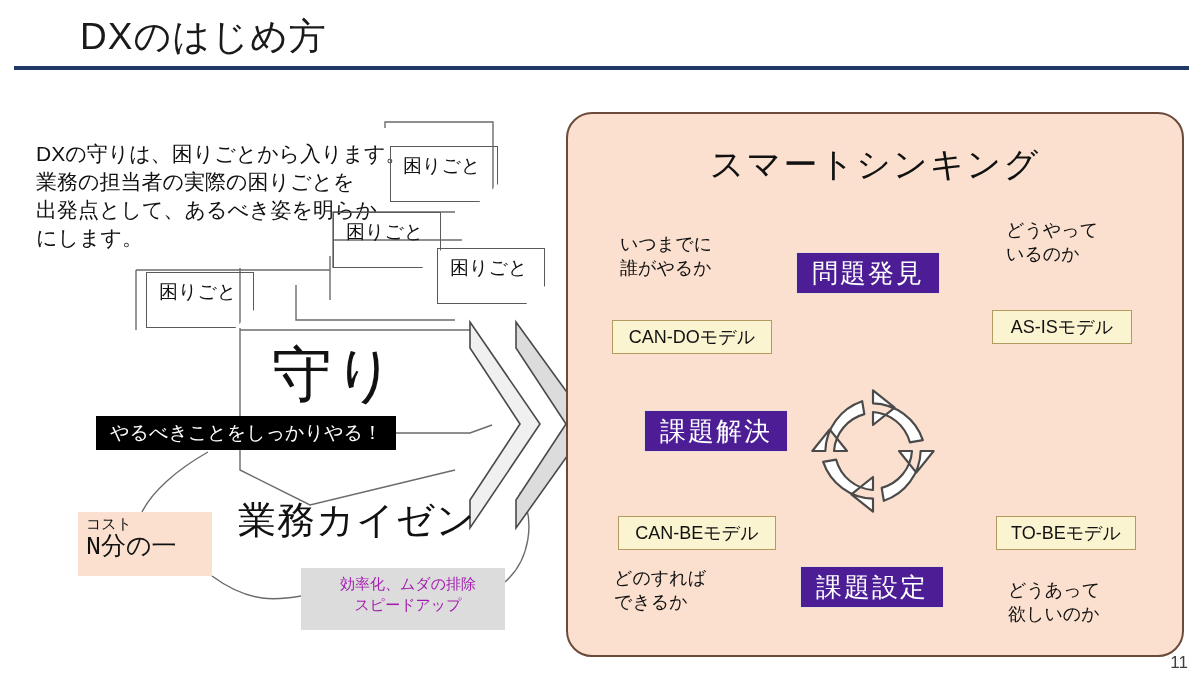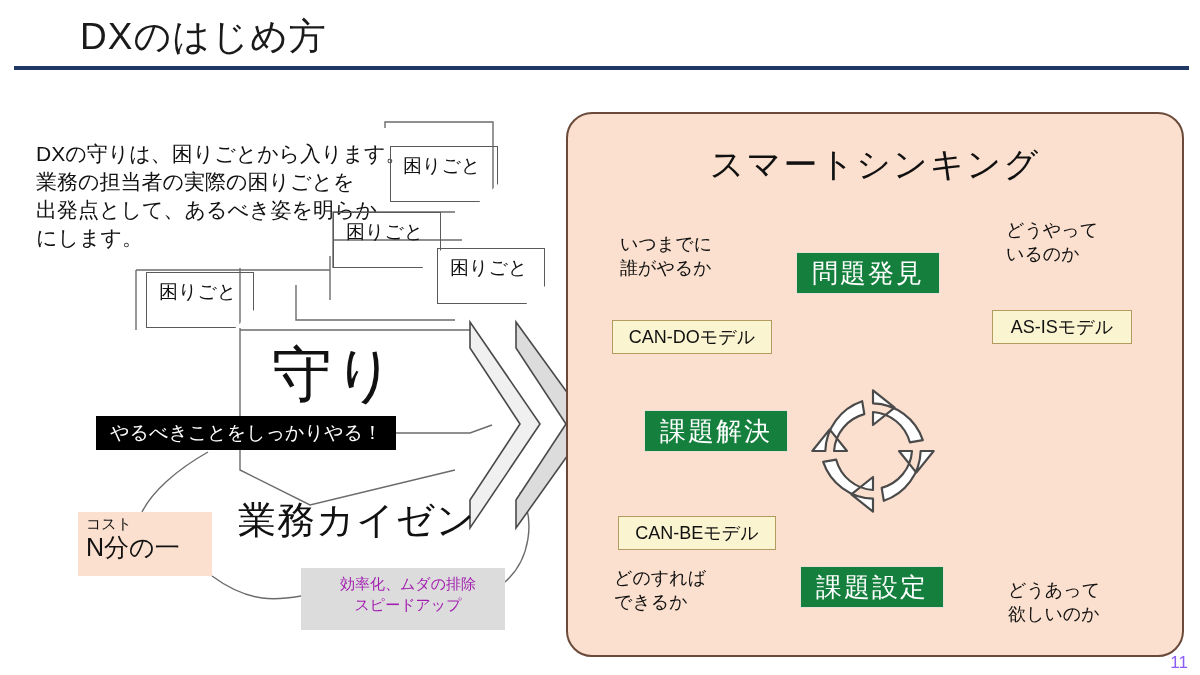--- a/index.html
+++ b/index.html
@@ -26,40 +26,40 @@
   .mamori{position:absolute;left:272px;top:335px;font-size:60px;font-weight:400;color:#111;letter-spacing:2px;text-align:center;}
   .kaizen{position:absolute;left:238px;top:495px;font-size:38px;color:#111;letter-spacing:1px;}
 
   
   .green-banner{position:absolute;left:96px;top:416px;width:300px;height:34px;background:#000000;
       color:#fff;font-size:19px;display:flex;align-items:center;justify-content:center;box-sizing:border-box;}
 
   
   .cost-box{position:absolute;left:78px;top:512px;width:134px;height:64px;background:#fbe0cf;box-sizing:border-box;padding:4px 0 0 8px;}
   .cost-box .small{font-size:15px;color:#111;line-height:1.1;}
-  .cost-box .big{font-size:25px;color:#111;line-height:1.1;margin-top:1px;}
+  .cost-box .big{font-size:25px;color:#111;line-height:1.1;margin-top:1px;font-family:Liberation Mono, monospace;}
 
   
   .eff-box{position:absolute;left:301px;top:568px;width:204px;height:62px;background:#dcdcdc;box-sizing:border-box;padding:6px 0 0 10px;}
   .eff-box div{font-size:15px;line-height:1.38;color:#a21caf;white-space:nowrap;text-align:center;}
 
   svg.overlay{position:absolute;left:0;top:0;width:1200px;height:675px;pointer-events:none;}
 
   
   .panel{position:absolute;left:566px;top:112px;width:618px;height:545px;
       background:#fbe0cf;border:2px solid #6b4a3a;border-radius:26px;box-sizing:border-box;}
   .panel-title{position:absolute;left:0;right:0;top:28px;text-align:center;font-size:34px;color:#111;letter-spacing:2px;}
 
-  .navy{position:absolute;background:#15803d;border:1.5px solid #e8e0d6;color:#fff;
+  .navy{position:absolute;background:#4c1d95;border:1.5px solid #e8e0d6;color:#fff;
       display:flex;align-items:center;justify-content:center;font-size:26px;letter-spacing:2px;box-sizing:border-box;}
   .cream{position:absolute;background:#fbf4d0;border:1.6px solid #b39a61;color:#111;
       display:flex;align-items:center;justify-content:center;font-size:18px;box-sizing:border-box;text-align:right;}
   .qtext{position:absolute;font-size:18px;line-height:1.35;color:#111;white-space:nowrap;}
 
-  .pagenum{position:absolute;right:12px;bottom:2px;font-size:17px;color:#8b5cf6;}
+  .pagenum{position:absolute;right:12px;bottom:2px;font-size:17px;color:#404040;}
 </style>
 </head>
 <body>
 
 <div id="slide">
 
   <div class="slide-title">DXのはじめ方</div>
   <div class="title-rule"></div>
 
   <svg class="overlay" viewBox="0 0 1200 675">
@@ -151,20 +151,21 @@
       <div>できるか</div>
     </div>
     <div class="qtext" style="left:440px;top:464px;">
       <div>どうあって</div>
       <div>欲しいのか</div>
     </div>
 
     <div class="cream" style="left:44px;top:206px;width:160px;height:34px;">CAN-DOモデル</div>
     <div class="cream" style="left:424px;top:196px;width:140px;height:34px;">AS-ISモデル</div>
     <div class="cream" style="left:50px;top:402px;width:158px;height:34px;">CAN-BEモデル</div>
+    <div class="cream" style="left:428px;top:402px;width:140px;height:34px;">TO-BEモデル</div>
 
     <div class="navy" style="left:228px;top:138px;width:144px;height:42px;">問題発見</div>
     <div class="navy" style="left:76px;top:296px;width:144px;height:42px;">課題解決</div>
     <div class="navy" style="left:232px;top:452px;width:144px;height:42px;">課題設定</div>
 
     <svg style="position:absolute;left:240px;top:272px;width:130px;height:130px;" viewBox="0 0 120 120">
       <g fill="#ffffff" stroke="#4a4a4a" stroke-width="2" stroke-linejoin="round">
         <path d="M60,16 L60,4 L80,20 L60,36 L60,24 A38,38 0 0,1 94,52 L106,50 A50,50 0 0,0 60,16 Z"></path>
         <path d="M104,60 L116,60 L100,80 L84,60 L96,60 A38,38 0 0,1 68,94 L70,106 A50,50 0 0,0 104,60 Z"></path>
         <path d="M60,104 L60,116 L40,100 L60,84 L60,96 A38,38 0 0,1 26,68 L14,70 A50,50 0 0,0 60,104 Z"></path>

